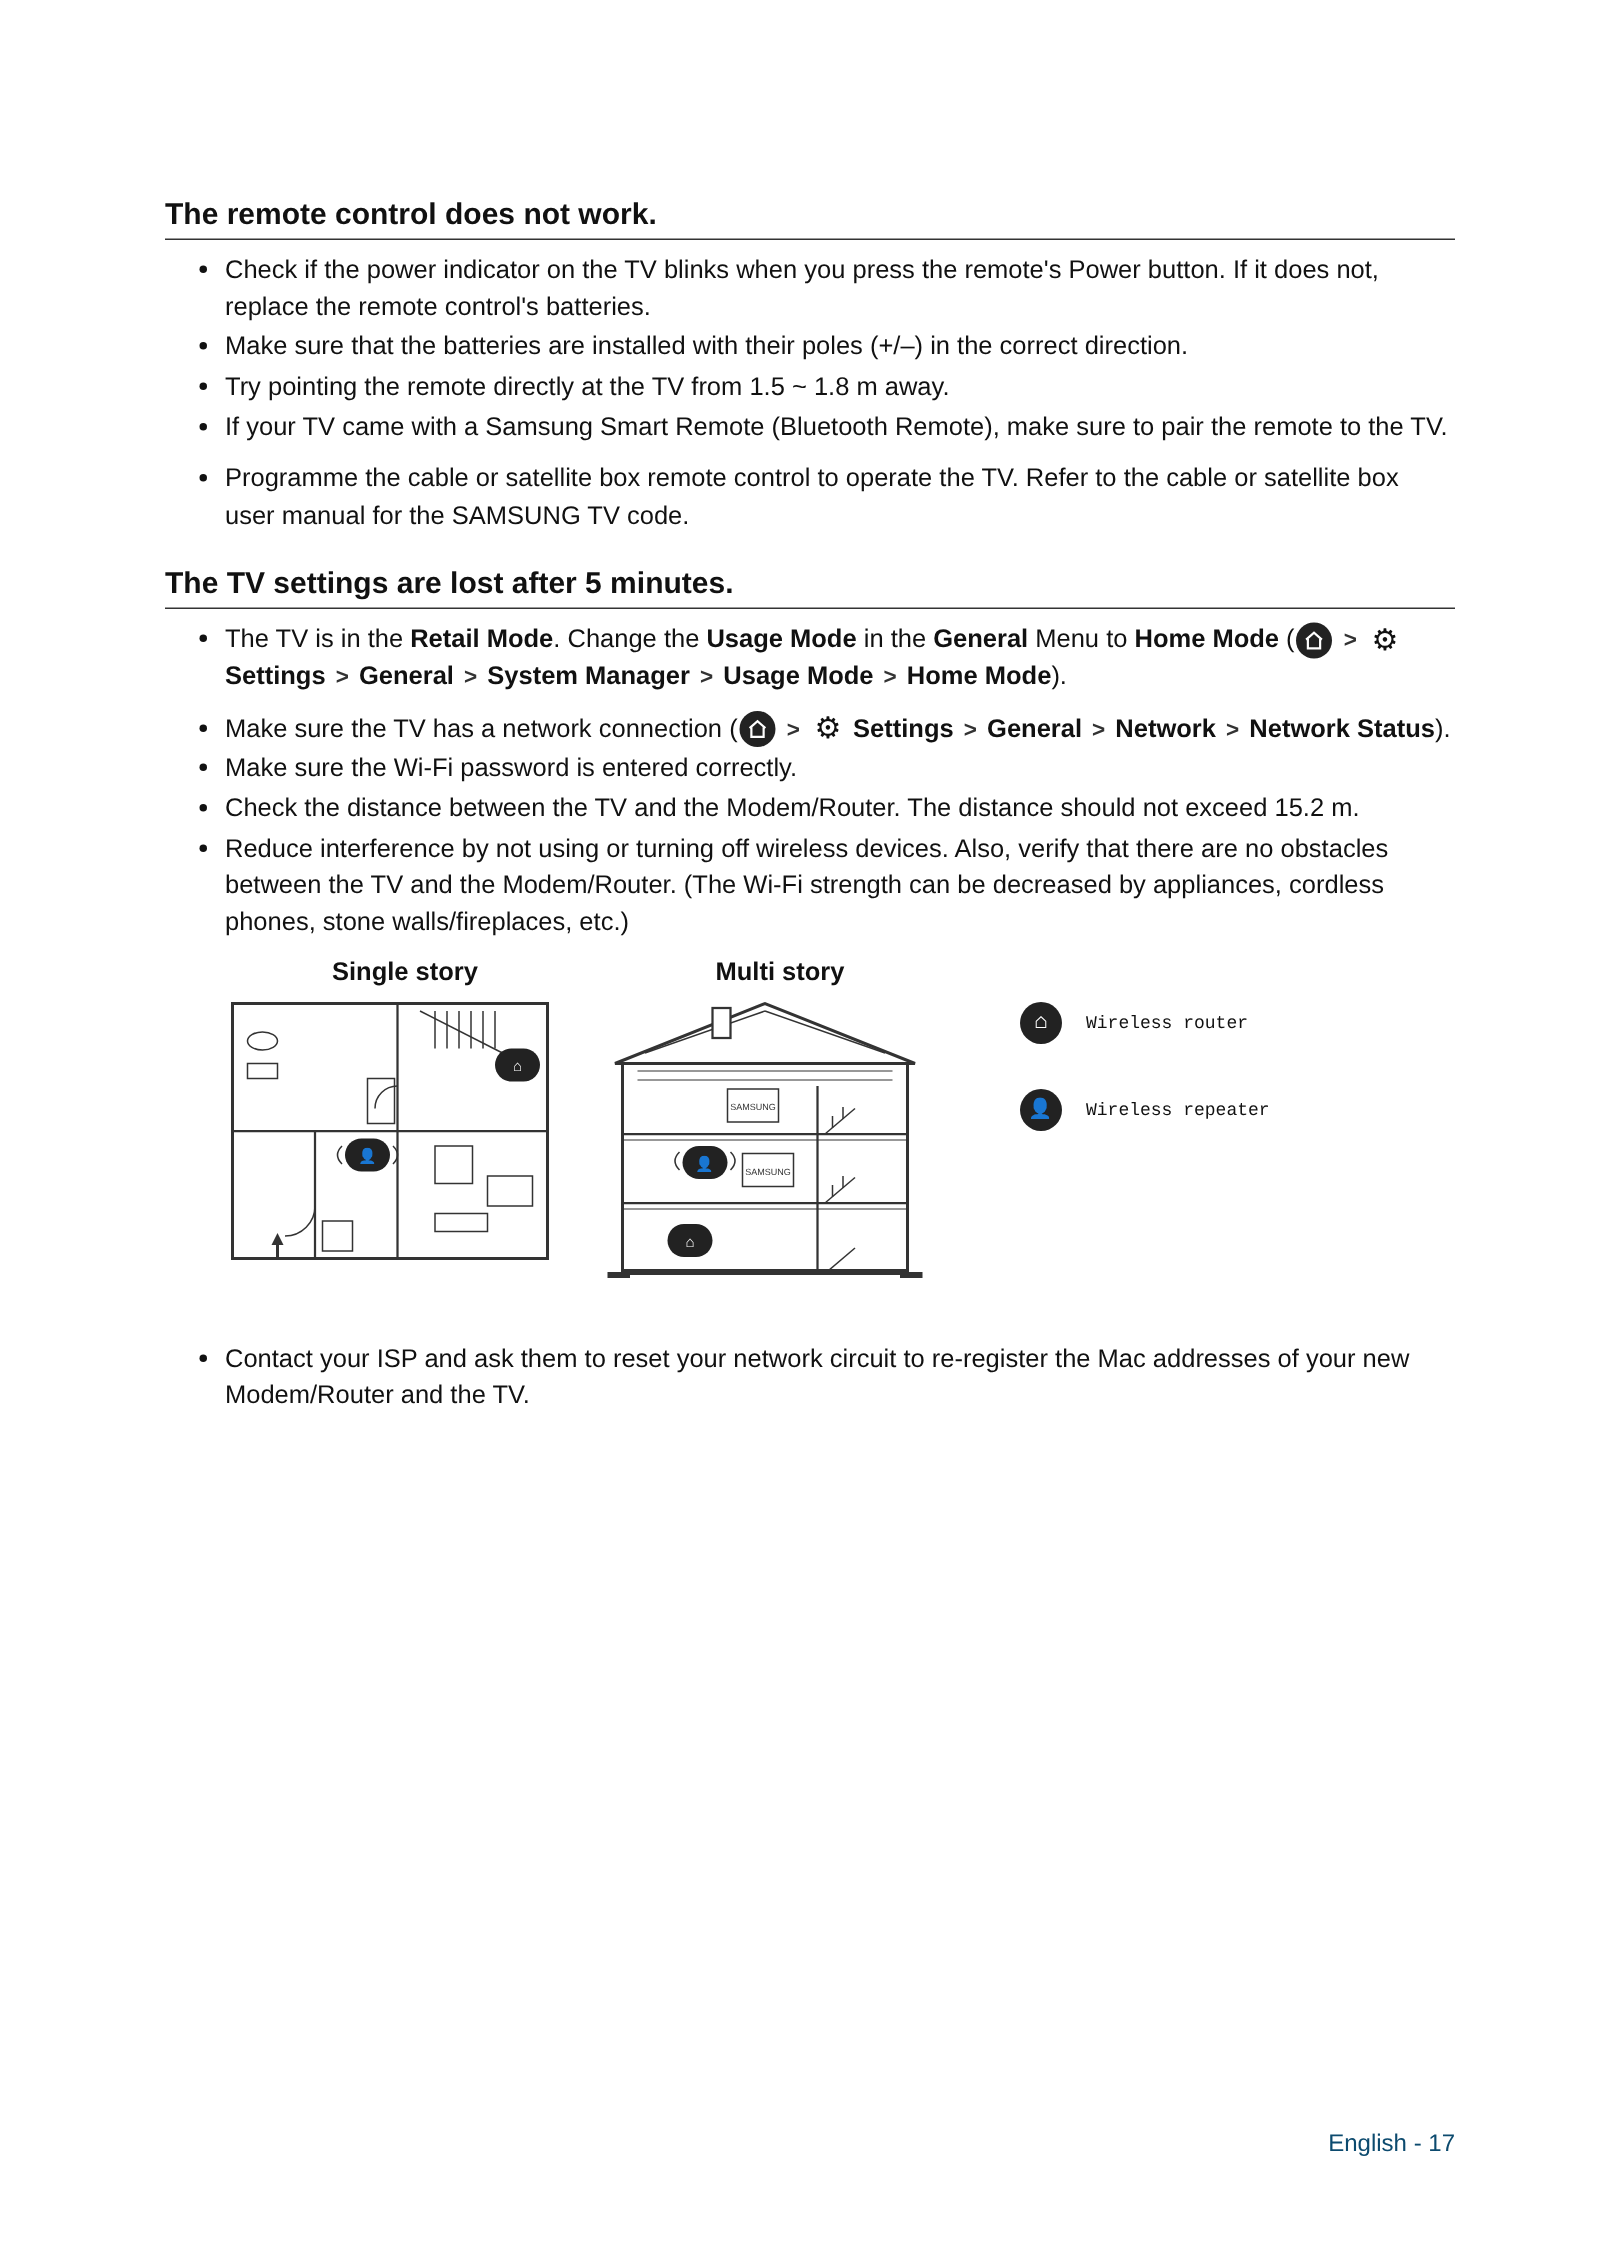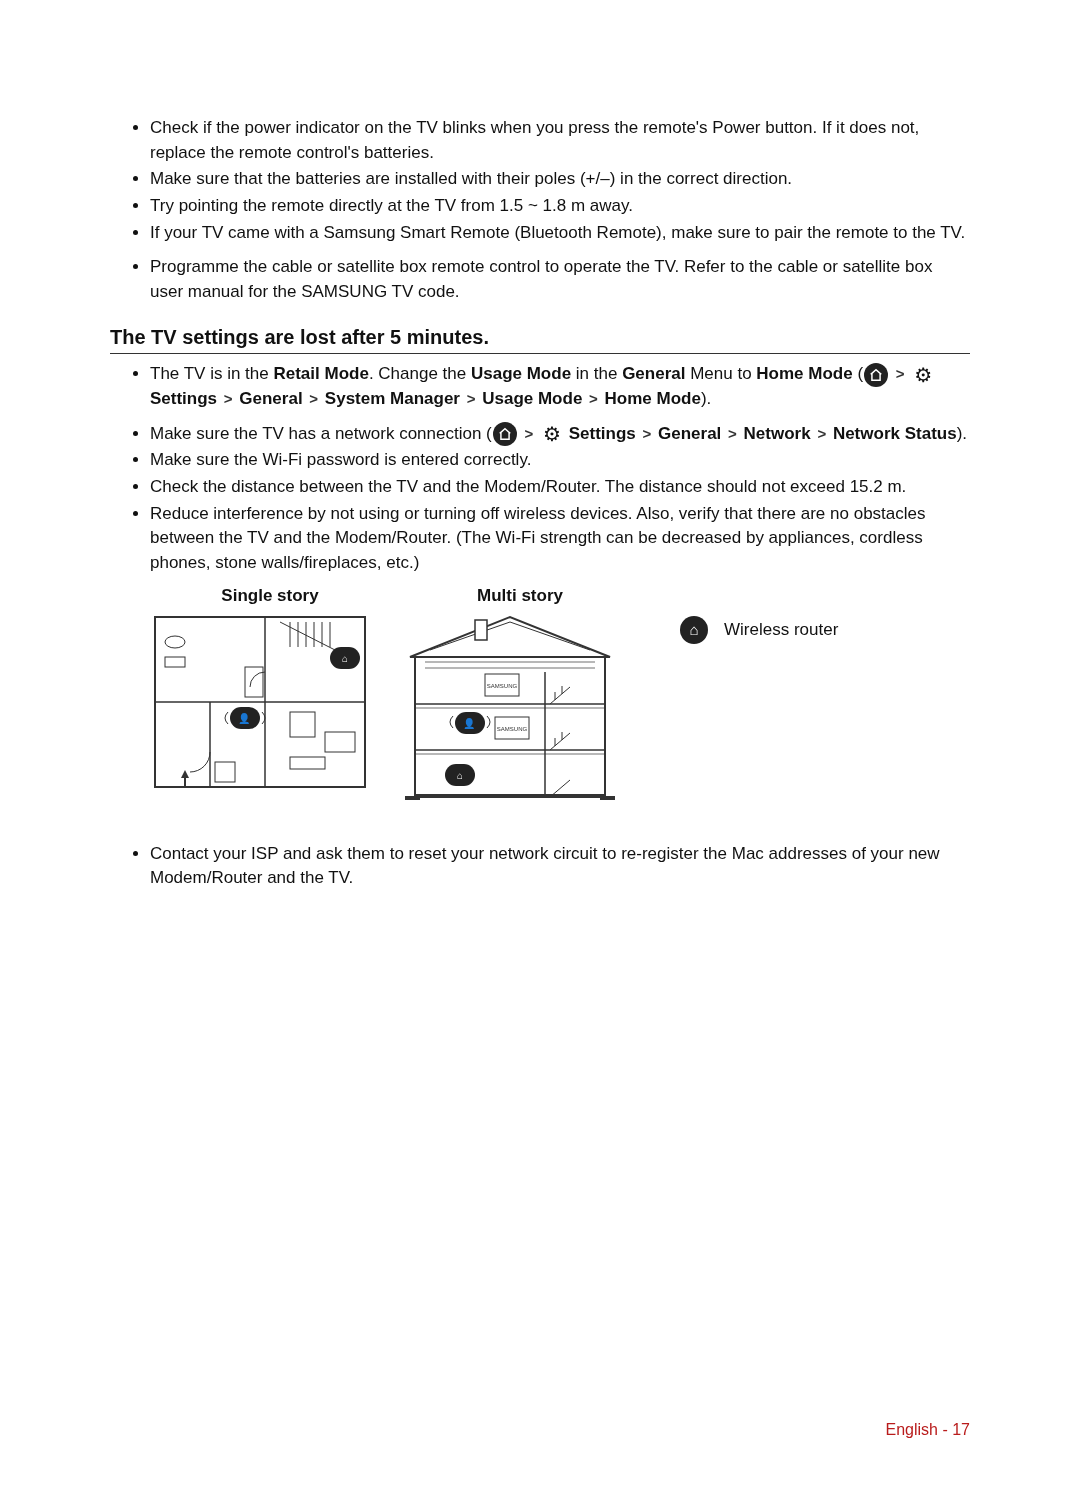--- a/index.html
+++ b/index.html
@@ -62,42 +62,43 @@
     flex: 0 0 240px;
     margin-right: 10px;
     text-align: center;
   }
   .dia-title {
     font-weight: 700;
     font-size: 17px;
     margin-bottom: 6px;
   }
   .legend { flex: 1; padding-left: 30px; padding-top: 30px; }
-  .legend-row { display: flex; align-items: center; font-size: 17px; margin-bottom: 30px; }
+  .legend-row { display: flex; align-items: center; font-size: 12px; margin-bottom: 30px; font-family: Liberation Mono, monospace; }
   .legend-swatch {
     width: 28px; height: 28px; border-radius: 14px;
     background: #222; color:#fff; display:flex; align-items:center; justify-content:center;
     font-size: 14px; margin-right: 16px;
   }
   .router-ico::before { content: "\2302"; font-size:15px; } 
   .repeater-ico::before { content: "\1F464"; font-size:13px; } 
   .footer {
     position: absolute;
     bottom: 55px;
     right: 110px;
     font-size: 16px;
-    color: #b91c1c;
+    color: #0c4a6e;
   }
   svg.floorplan, svg.cross { display:block; }
 </style>
 </head>
 <body>
 
 <div class="page">
   <div id="sections-mount">
+      <h3 class="sec">The remote control does not work.</h3>
       <ul class="b">
         <li>Check if the power indicator on the TV blinks when you press the remote's Power button. If it does not, replace the remote control's batteries.</li>
         <li>Make sure that the batteries are installed with their poles (+/–) in the correct direction.</li>
         <li>Try pointing the remote directly at the TV from 1.5 ~ 1.8 m away.</li>
         <li>If your TV came with a Samsung Smart Remote (Bluetooth Remote), make sure to pair the remote to the TV.</li>
       </ul>
       <ul class="b">
         <li>Programme the cable or satellite box remote control to operate the TV. Refer to the cable or satellite box user manual for the SAMSUNG TV code.</li>
       </ul>
       <h3 class="sec">The TV settings are lost after 5 minutes.</h3>
@@ -223,20 +224,26 @@
       </svg>
     </div>
 
     <div class="legend">
       <div class="legend-row">
         <span class="legend-swatch">
             <span class="router-ico"></span>
           </span>
         <span>Wireless router</span>
       </div>
+      <div class="legend-row">
+        <span class="legend-swatch">
+            <span class="repeater-ico"></span>
+          </span>
+        <span>Wireless repeater</span>
+      </div>
     </div>
   </div>
 
   <ul class="b" style="margin-top:40px;" id="after-mount">
       <li>Contact your ISP and ask them to reset your network circuit to re-register the Mac addresses of your new Modem/Router and the TV.</li>
     </ul>
 </div>
 
 <div class="footer">
   <span>English</span><span> - </span><span>17</span>

